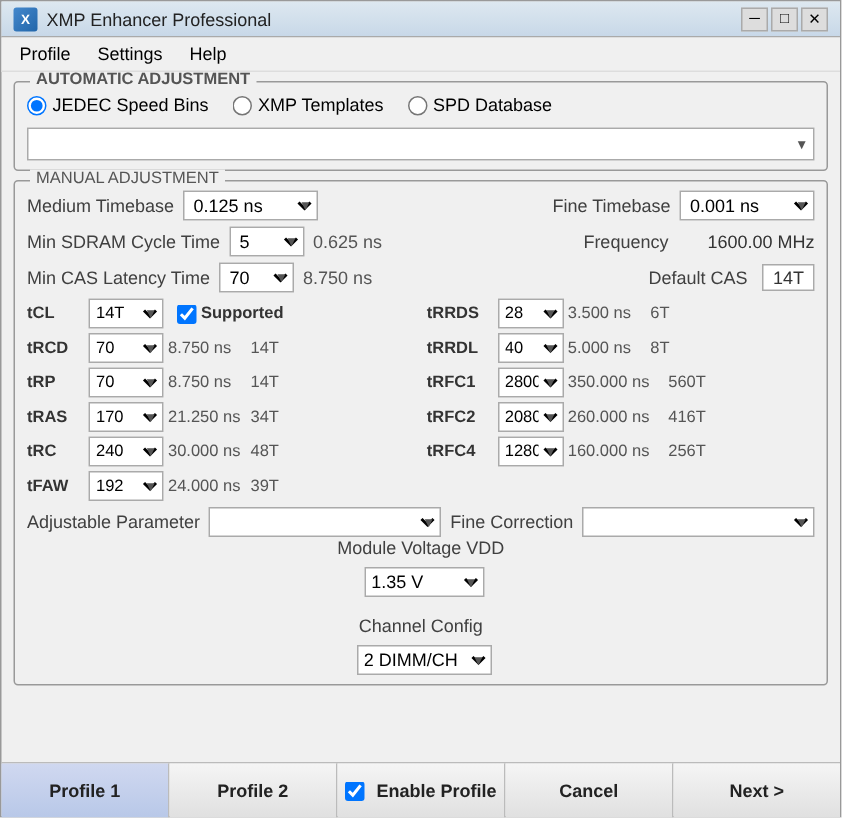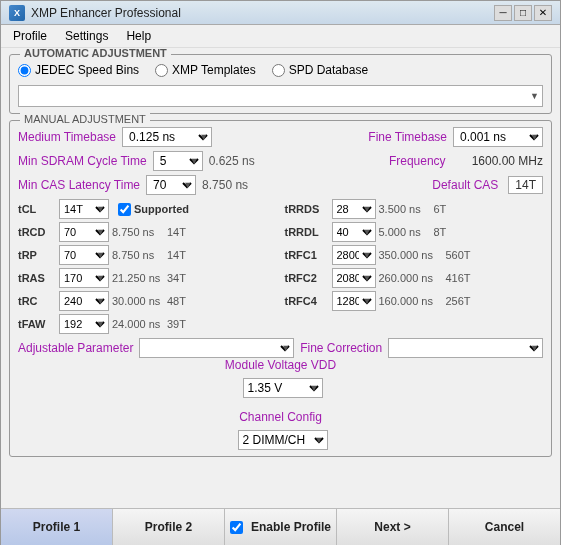--- a/index.html
+++ b/index.html
@@ -153,21 +153,21 @@
       font-weight: normal;
       color: #555;
     }
     .form-row {
       display: flex;
       align-items: center;
       gap: 6px;
       margin-bottom: 4px;
     }
     .field-label {
-      color: #a21caf;
+      color: #404040;
       white-space: nowrap;
     }
     .small-dropdown {
       height: 20px;
       border: 1px solid #aaa;
       background: white;
       font-size: 12px;
       padding: 0 2px;
       cursor: pointer;
     }
@@ -509,16 +509,16 @@
     </div>
   </div>
 
   <div class="footer">
     <button class="footer-btn active">Profile 1</button>
     <button class="footer-btn">Profile 2</button>
     <button class="footer-btn">
       <input type="checkbox" checked="" style="margin-right: 4px;">
       <span>Enable Profile</span>
     </button>
+    <button class="footer-btn">Cancel</button>
     <button class="footer-btn">Next &gt;</button>
-    <button class="footer-btn">Cancel</button>
   </div>
 </div>
 
 </body></html>

